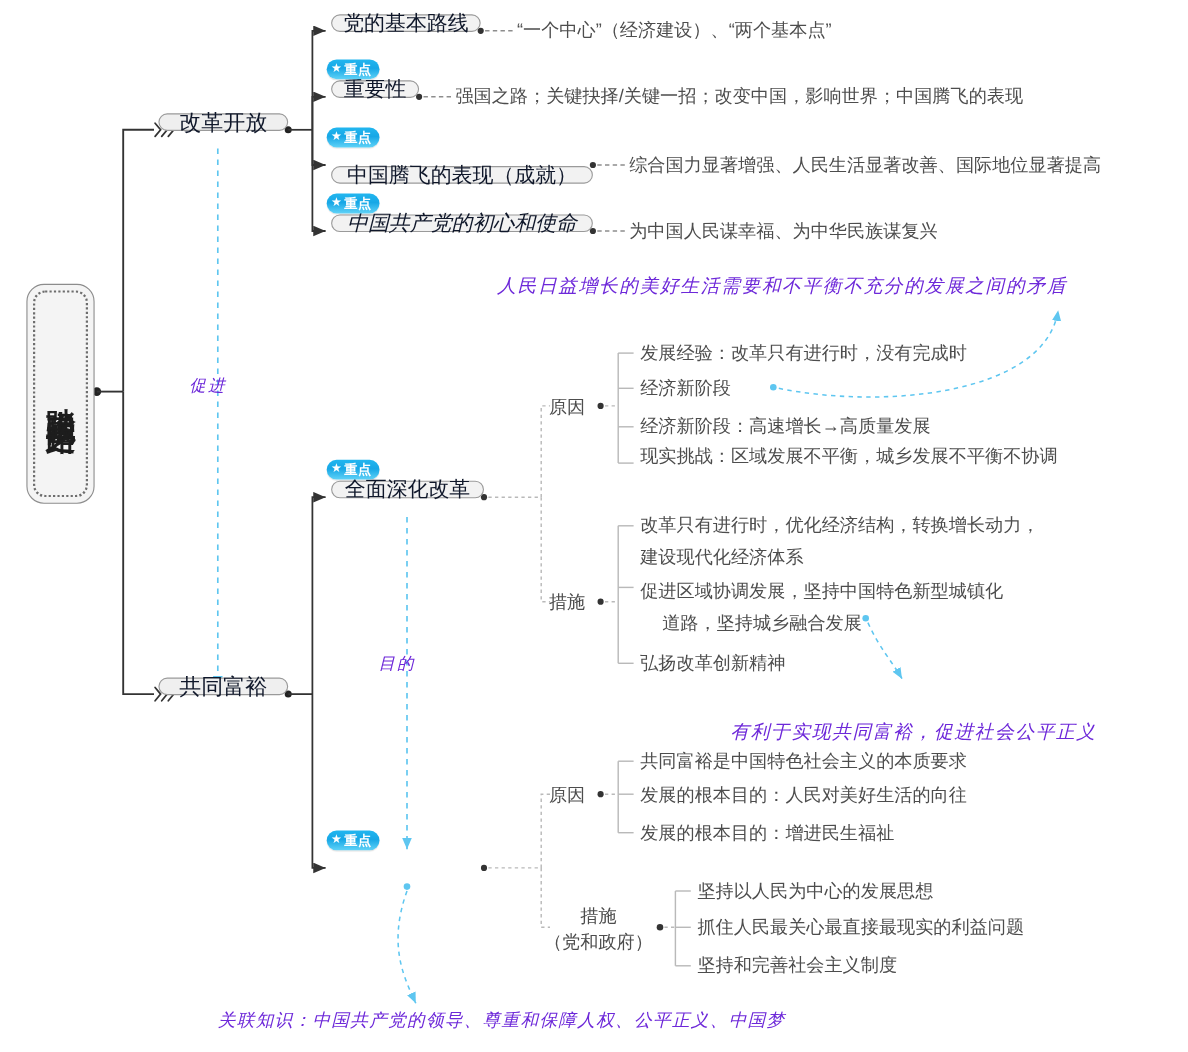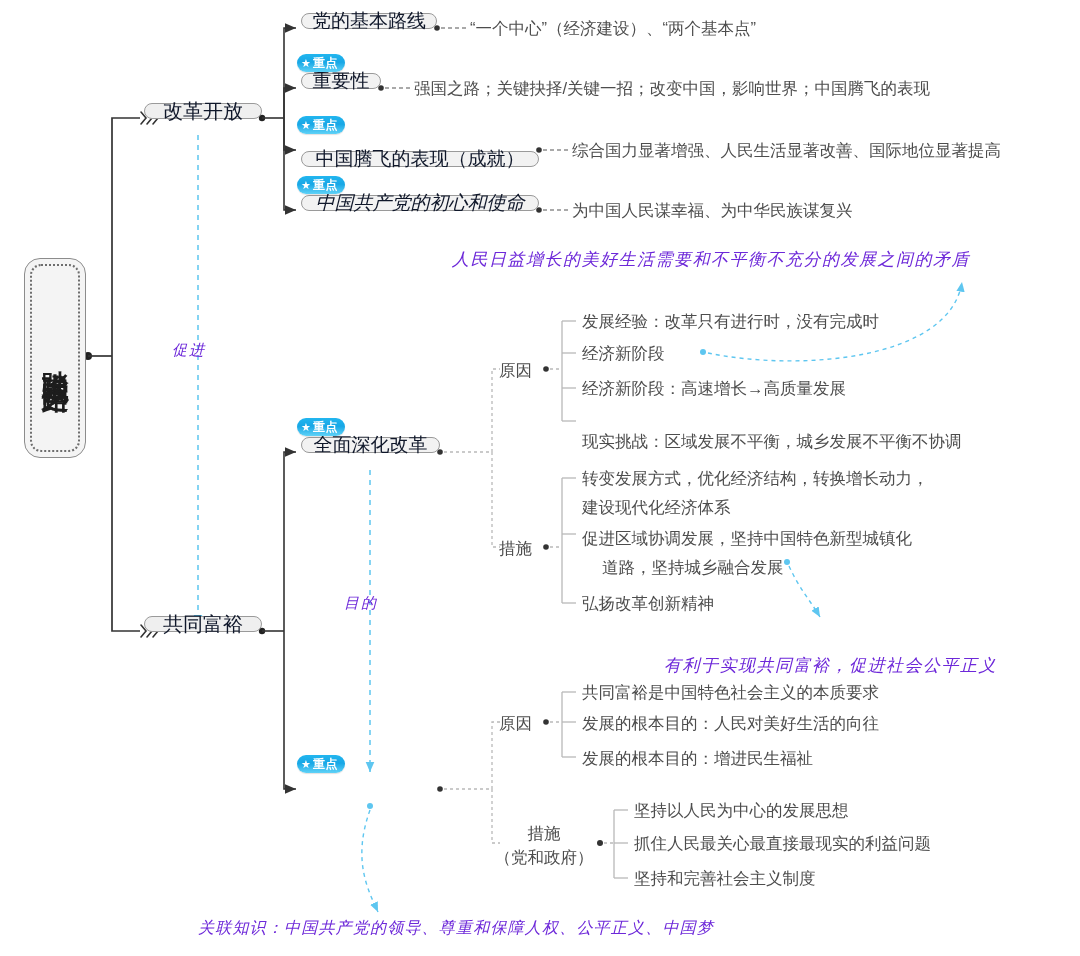--- a/index.html
+++ b/index.html
@@ -248,24 +248,24 @@
     <span class="btxt">重点</span>
   </div>
   <div class="pill" style="left:301px;top:437px;width:139px;">
     <span>全面深化改革</span>
   </div>
 
   <div class="txt cat" style="left:499px;top:359px;">原因</div>
   <div class="txt" style="left:582px;top:310px;text-align:right;">发展经验：改革只有进行时，没有完成时</div>
   <div class="txt" style="left:582px;top:342px;">经济新阶段</div>
   <div class="txt" style="left:582px;top:377px;">经济新阶段：高速增长→高质量发展</div>
-  <div class="txt" style="left:582px;top:430px;">现实挑战：区域发展不平衡，城乡发展不平衡不协调</div>
+  <div class="txt" style="left:582px;top:404px;">现实挑战：区域发展不平衡，城乡发展不平衡不协调</div>
 
   <div class="txt cat" style="left:499px;top:537px;">措施</div>
-  <div class="txt" style="left:582px;top:467px;">转变发展方式，优化经济结构，转换增长动力，</div>
+  <div class="txt" style="left:582px;top:467px;">改革只有进行时，优化经济结构，转换增长动力，</div>
   <div class="txt" style="left:582px;top:496px;">建设现代化经济体系</div>
   <div class="txt" style="left:582px;top:527px;">促进区域协调发展，坚持中国特色新型城镇化</div>
   <div class="txt" style="left:582px;top:556px;margin-left:20px;">道路，坚持城乡融合发展</div>
   <div class="txt" style="left:582px;top:592px;">弘扬改革创新精神</div>
 
   <div class="badge" style="left:297px;top:755px;">
     <span class="star">★</span>
     <span class="btxt">重点</span>
   </div>
 

